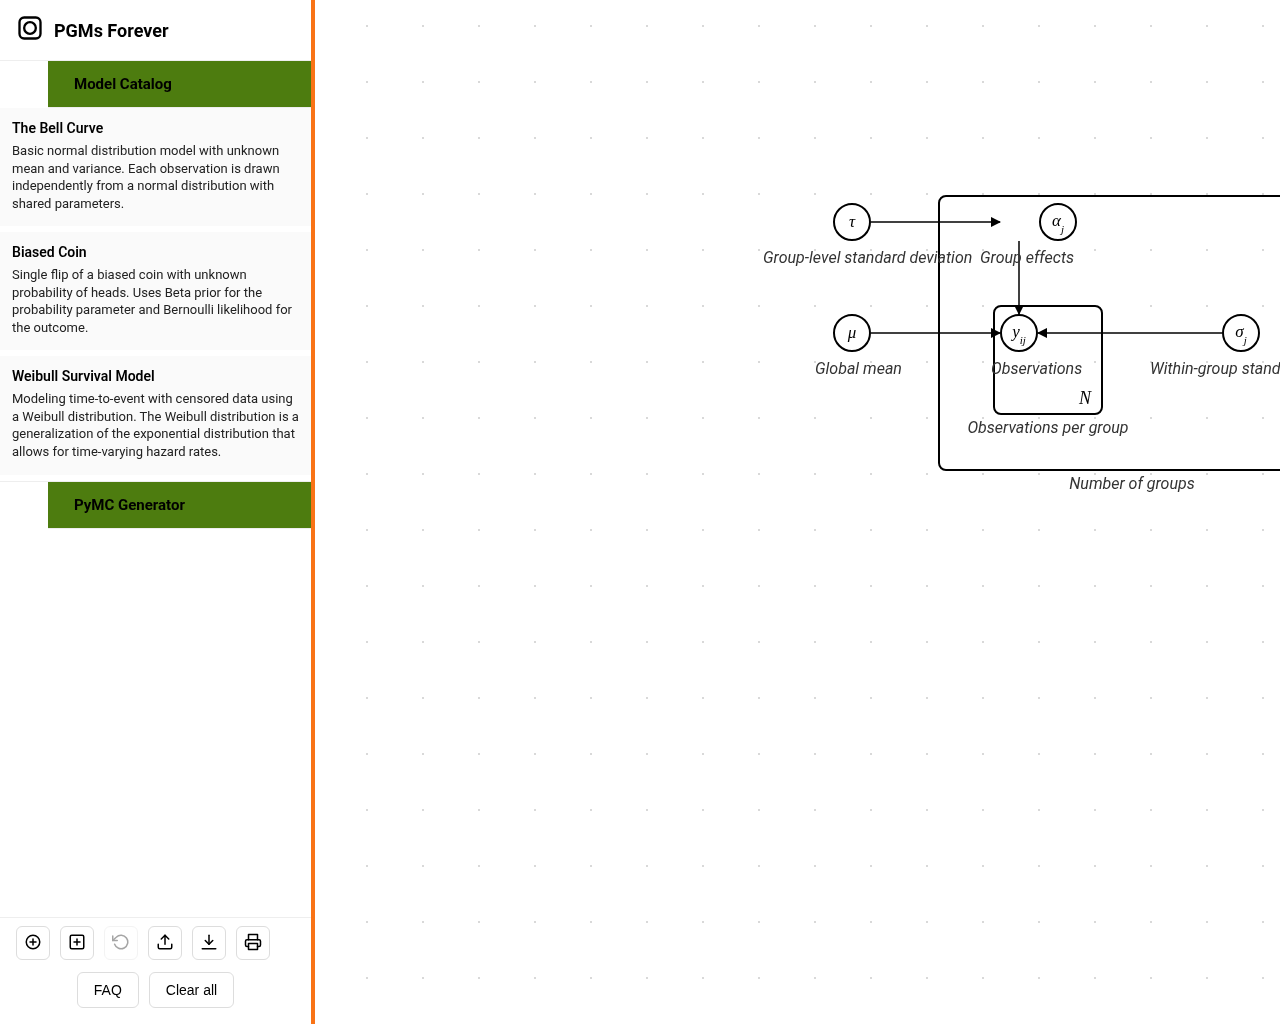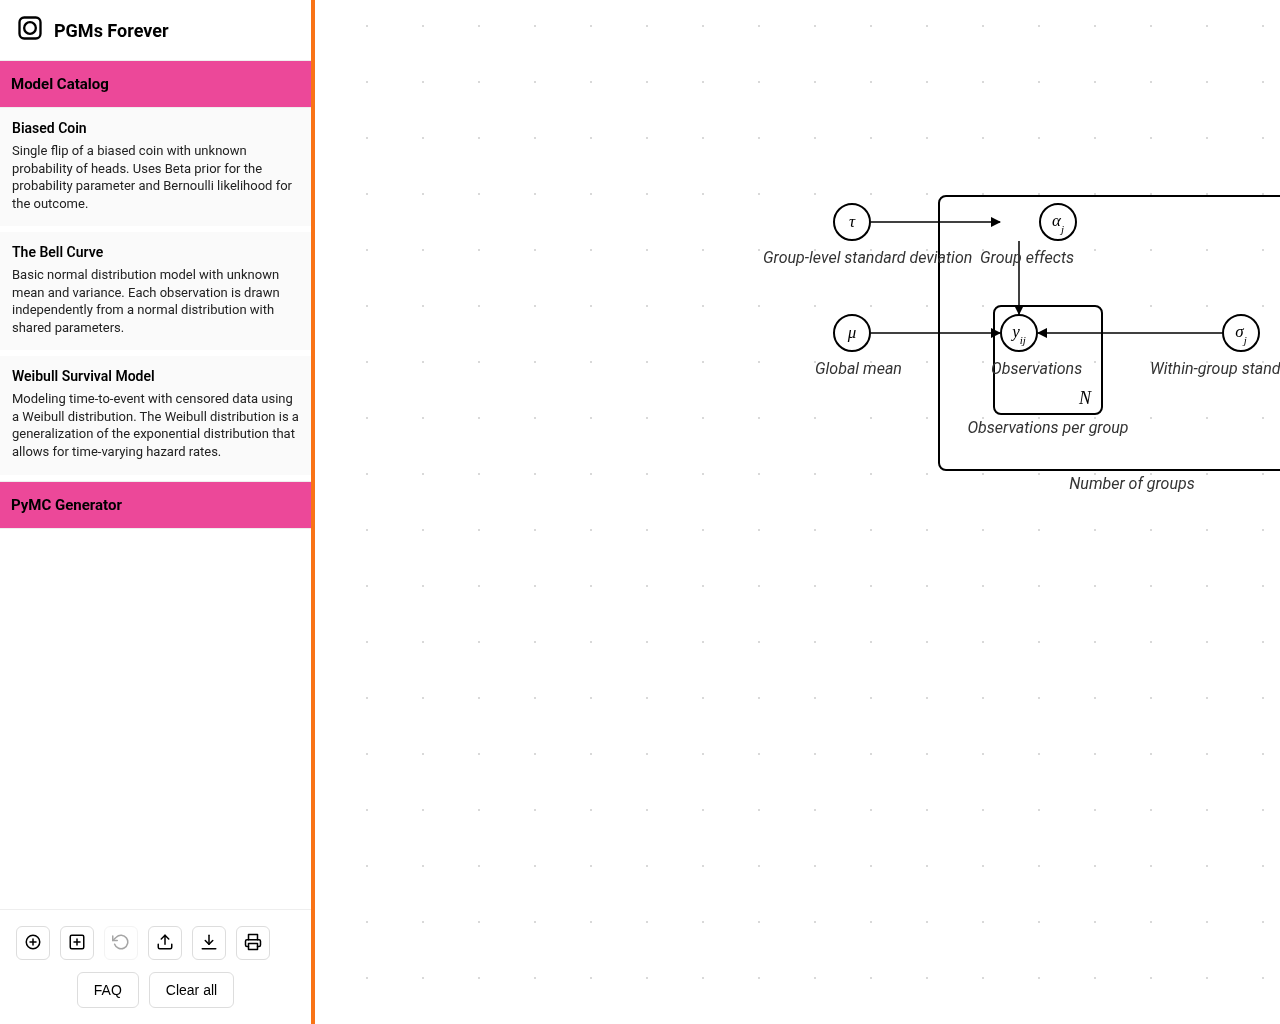--- a/index.html
+++ b/index.html
@@ -6,34 +6,34 @@
   html, body { margin: 0; padding: 0; width: 1280px; height: 1024px; overflow: hidden; font-family: -apple-system, BlinkMacSystemFont, "Segoe UI", Roboto, Helvetica, Arial, sans-serif; color: #000; background: #fff; }
   .app { display: flex; width: 1280px; height: 1024px; }
 
   
   .sidebar { width: 315px; min-width: 315px; border-right: 4px solid #f97316; display: flex; flex-direction: column; background: #fff; }
   .brand { display: flex; align-items: center; gap: 10px; padding: 14px 16px; border-bottom: 1px solid #eee; }
   .brand svg { width: 28px; height: 28px; }
   .brand .title { font-size: 18px; font-weight: 700; }
 
   .accordion { flex: 1 1 auto; overflow: hidden; display: flex; flex-direction: column; }
-  .acc-header { font-size: 15px; font-weight: 700; padding: 14px 11px; border-bottom: 1px solid #eee; cursor: pointer; background: #ec4899; }
+  .acc-header { font-size: 15px; font-weight: 700; padding: 14px 26px; border-bottom: 1px solid #eee; cursor: pointer; background: #4d7c0f; margin-left: 48px; }
   .acc-body { overflow-y: auto; border-bottom: 1px solid #eee; position: relative; }
   .catalog-list { padding: 0; margin: 0; }
   .catalog-card { padding: 12px 12px 14px 12px; margin: 0; background: #fafafa; border-bottom: 6px solid #fff; }
   .catalog-card .name { font-weight: 600; font-size: 14px; margin-bottom: 6px; }
   .catalog-card .desc { font-size: 13px; line-height: 1.35; color: #222; }
   
   .catalog-scroll::-webkit-scrollbar { width: 8px; }
   .catalog-scroll::-webkit-scrollbar-thumb { background: #ccc; border-radius: 4px; }
   .catalog-scroll::-webkit-scrollbar-track { background: transparent; }
 
   .sidebar-spacer { flex: 1 1 auto; }
 
-  .toolbar { border-top: 1px solid #eee; padding: 16px 16px 16px 16px; }
+  .toolbar { border-top: 1px solid #eee; padding: 8px 16px 16px 16px; }
   .tool-row { display: flex; gap: 10px; flex-wrap: wrap; margin-bottom: 12px; }
   .tool-row:last-child { margin-bottom: 0; justify-content: center; }
   .icon-btn { width: 34px; height: 34px; border: 1px solid #ddd; border-radius: 6px; background: #fff; display: inline-flex; align-items: center; justify-content: center; cursor: pointer; }
   .icon-btn.disabled { opacity: 0.35; cursor: default; }
   .icon-btn svg { width: 18px; height: 18px; stroke: #000; fill: none; stroke-width: 2; stroke-linecap: round; stroke-linejoin: round; }
   .text-btn { height: 36px; padding: 0 16px; border: 1px solid #ddd; border-radius: 6px; background: #fff; font-size: 14px; cursor: pointer; display: inline-flex; align-items: center; }
 
   
   .canvas-wrap { position: relative; width: 965px; height: 1024px; overflow: hidden; }
   .canvas { position: absolute; inset: 0; overflow: scroll; }
@@ -70,26 +70,26 @@
           </svg>
       </span>
       <span class="title">PGMs Forever</span>
     </div>
 
     <div class="accordion">
       <div class="acc-header">Model Catalog</div>
       <div class="acc-body catalog-scroll" style="max-height:390px;">
         <div class="catalog-list">
           <div class="catalog-card">
+            <div class="name">The Bell Curve</div>
+            <div class="desc">Basic normal distribution model with unknown mean and variance. Each observation is drawn independently from a normal distribution with shared parameters.</div>
+          </div>
+          <div class="catalog-card">
             <div class="name">Biased Coin</div>
             <div class="desc">Single flip of a biased coin with unknown probability of heads. Uses Beta prior for the probability parameter and Bernoulli likelihood for the outcome.</div>
-          </div>
-          <div class="catalog-card">
-            <div class="name">The Bell Curve</div>
-            <div class="desc">Basic normal distribution model with unknown mean and variance. Each observation is drawn independently from a normal distribution with shared parameters.</div>
           </div>
           <div class="catalog-card">
             <div class="name">Weibull Survival Model</div>
             <div class="desc">Modeling time-to-event with censored data using a Weibull distribution. The Weibull distribution is a generalization of the exponential distribution that allows for time-varying hazard rates.</div>
           </div>
         </div>
       </div>
       <div class="acc-header">PyMC Generator</div>
       <div class="sidebar-spacer"></div>
     </div>

